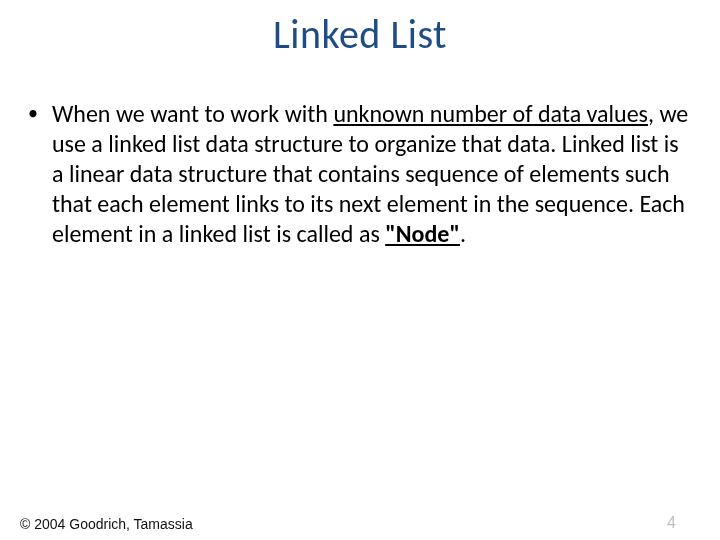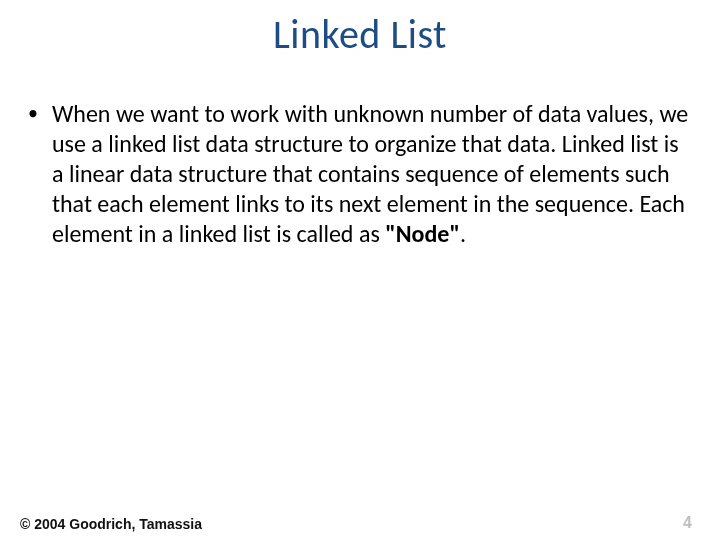--- a/index.html
+++ b/index.html
@@ -38,30 +38,29 @@
   }
   .bullet .dot {
     flex: 0 0 auto;
     margin-right: 14px;
     margin-top: 2px;
     font-size: 20px;
   }
   .bullet .text {
     flex: 1 1 auto;
   }
-  .u { }
+  .u { text-decoration: underline; }
   .b { font-weight: 700; }
   .footer {
     position: absolute;
     left: 0;
-    right: 0;
+    right: 16px;
     bottom: 18px;
     height: 24px;
     font-family: Arial, sans-serif;
-    font-weight: bold;
   }
   .copyright {
     position: absolute;
     left: 20px;
     bottom: 0;
     font-size: 14px;
     color: #111;
   }
   .footer-center {
     position: absolute;

